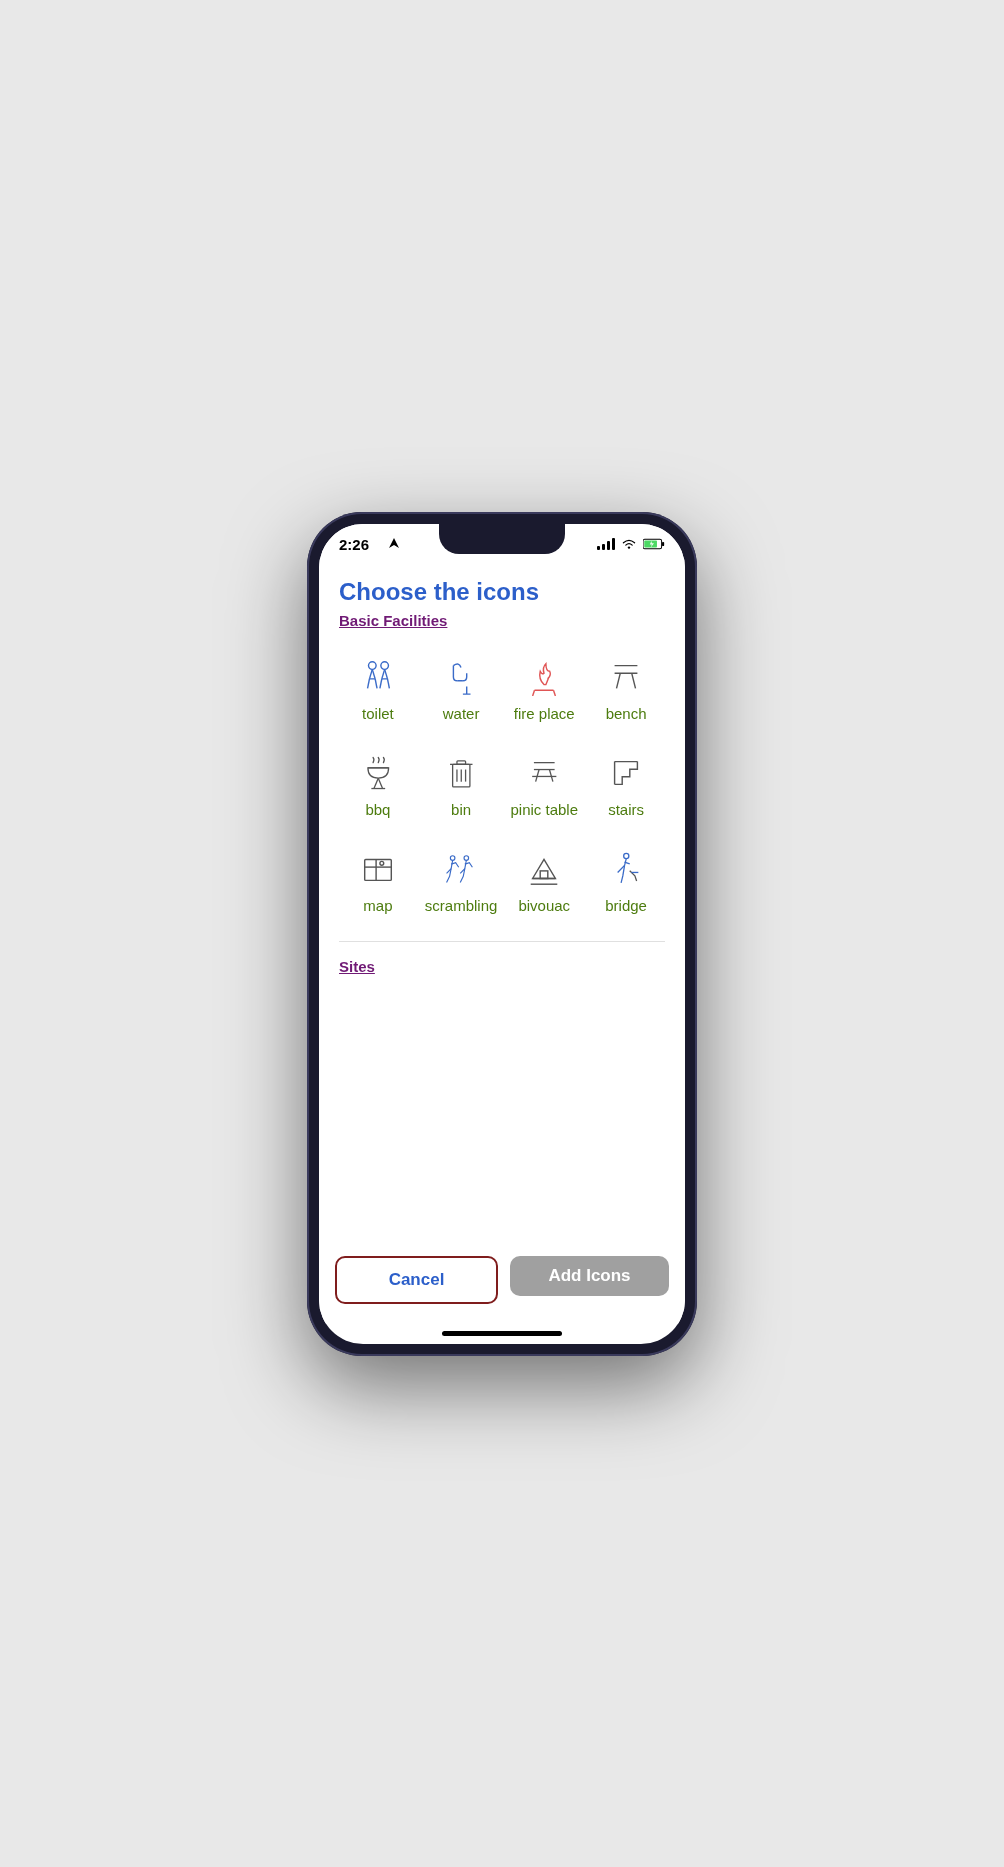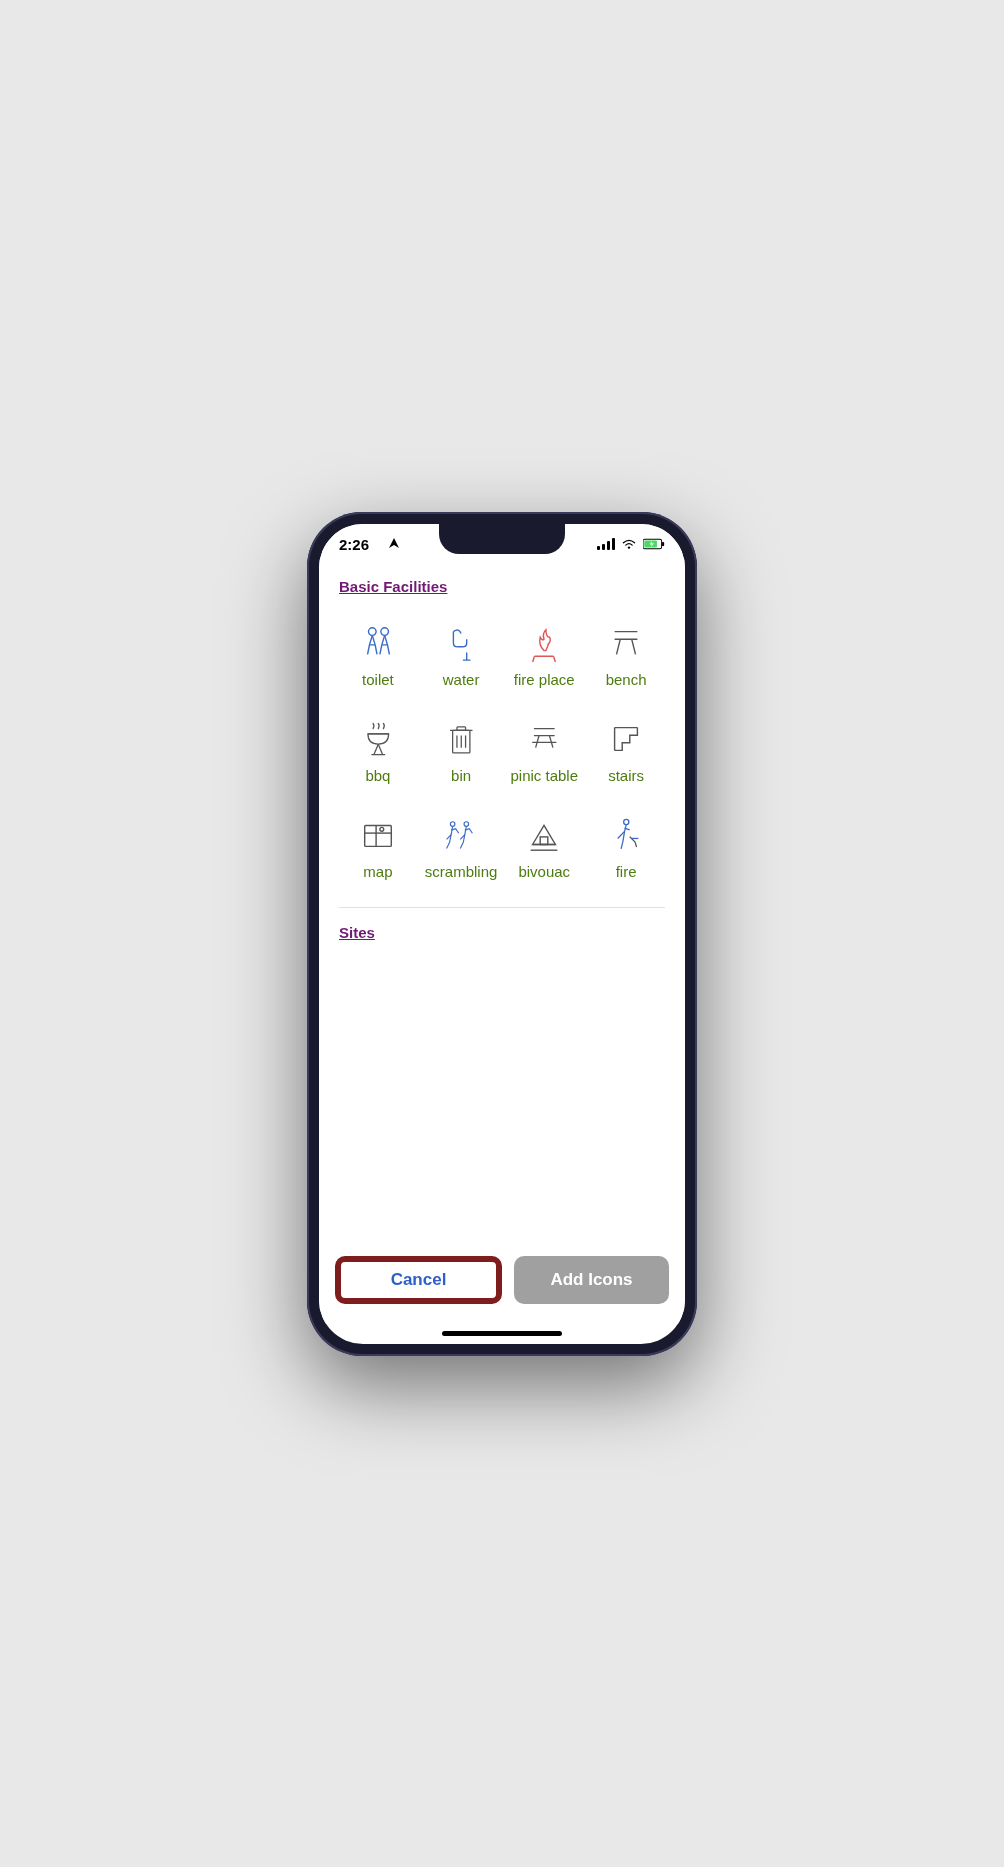--- a/index.html
+++ b/index.html
@@ -171,31 +171,31 @@
     .bottom-bar {
       display: flex;
       gap: 12px;
       padding: 12px 16px 20px 16px;
       background: #fff;
       flex-shrink: 0;
     }
     .btn-cancel {
       flex: 1;
       height: 48px;
-      border: 6px solid #7f1d1d;
+      border: 2px solid #7f1d1d;
       border-radius: 10px;
       background: #fff;
       color: #2c5fca;
       font-size: 17px;
       font-weight: 600;
       cursor: pointer;
     }
     .btn-add {
       flex: 1;
-      height: 48px;
+      height: 40px;
       border: none;
       border-radius: 10px;
       background: #a0a0a0;
       color: #fff;
       font-size: 17px;
       font-weight: 600;
       cursor: pointer;
     }
 
     .home-indicator {
@@ -248,20 +248,21 @@
             <rect x="1.5" y="2.5" width="15" height="8" rx="1" fill="#4cd964"></rect>
             <path d="M10 3 L8 7 L10.5 7 L9 11 L13 5.5 L10.5 5.5 Z" fill="#fff" opacity="0.9"></path>
           </svg>
         </div>
       </div>
     </div>
 
     <div class="screen-content">
 
 
+      <div class="page-title">Choose the icons</div>
 
       <div class="section-title">Basic Facilities</div>
 
       <div class="icons-grid">
 
         <div class="icon-item">
           <div class="icon-svg-wrap">
             <svg viewBox="0 0 40 40" fill="none" stroke="#3a6bc8" stroke-width="1.5">
               <circle cx="14" cy="8" r="4"></circle>
               <line x1="14" y1="12" x2="11" y2="22"></line>
@@ -419,21 +420,21 @@
           <div class="icon-svg-wrap">
             <svg viewBox="0 0 40 44" fill="none" stroke="#3a6bc8" stroke-width="1.5">
               <circle cx="20" cy="7" r="3"></circle>
               <path d="M20 10 L18 18 L10 26"></path>
               <path d="M18 14 L24 16"></path>
               <path d="M18 18 L16 30 L14 38"></path>
               <path d="M24 24 L30 30 L32 36" stroke="#555"></path>
               <line x1="26" y1="26" x2="34" y2="26"></line>
             </svg>
           </div>
-          <span class="icon-label">fire</span>
+          <span class="icon-label">bridge</span>
         </div>
 
       </div>
 
       <div class="divider"></div>
 
       <div class="section-title">Sites</div>
 
       <div style="height: 60px;"></div>
 

